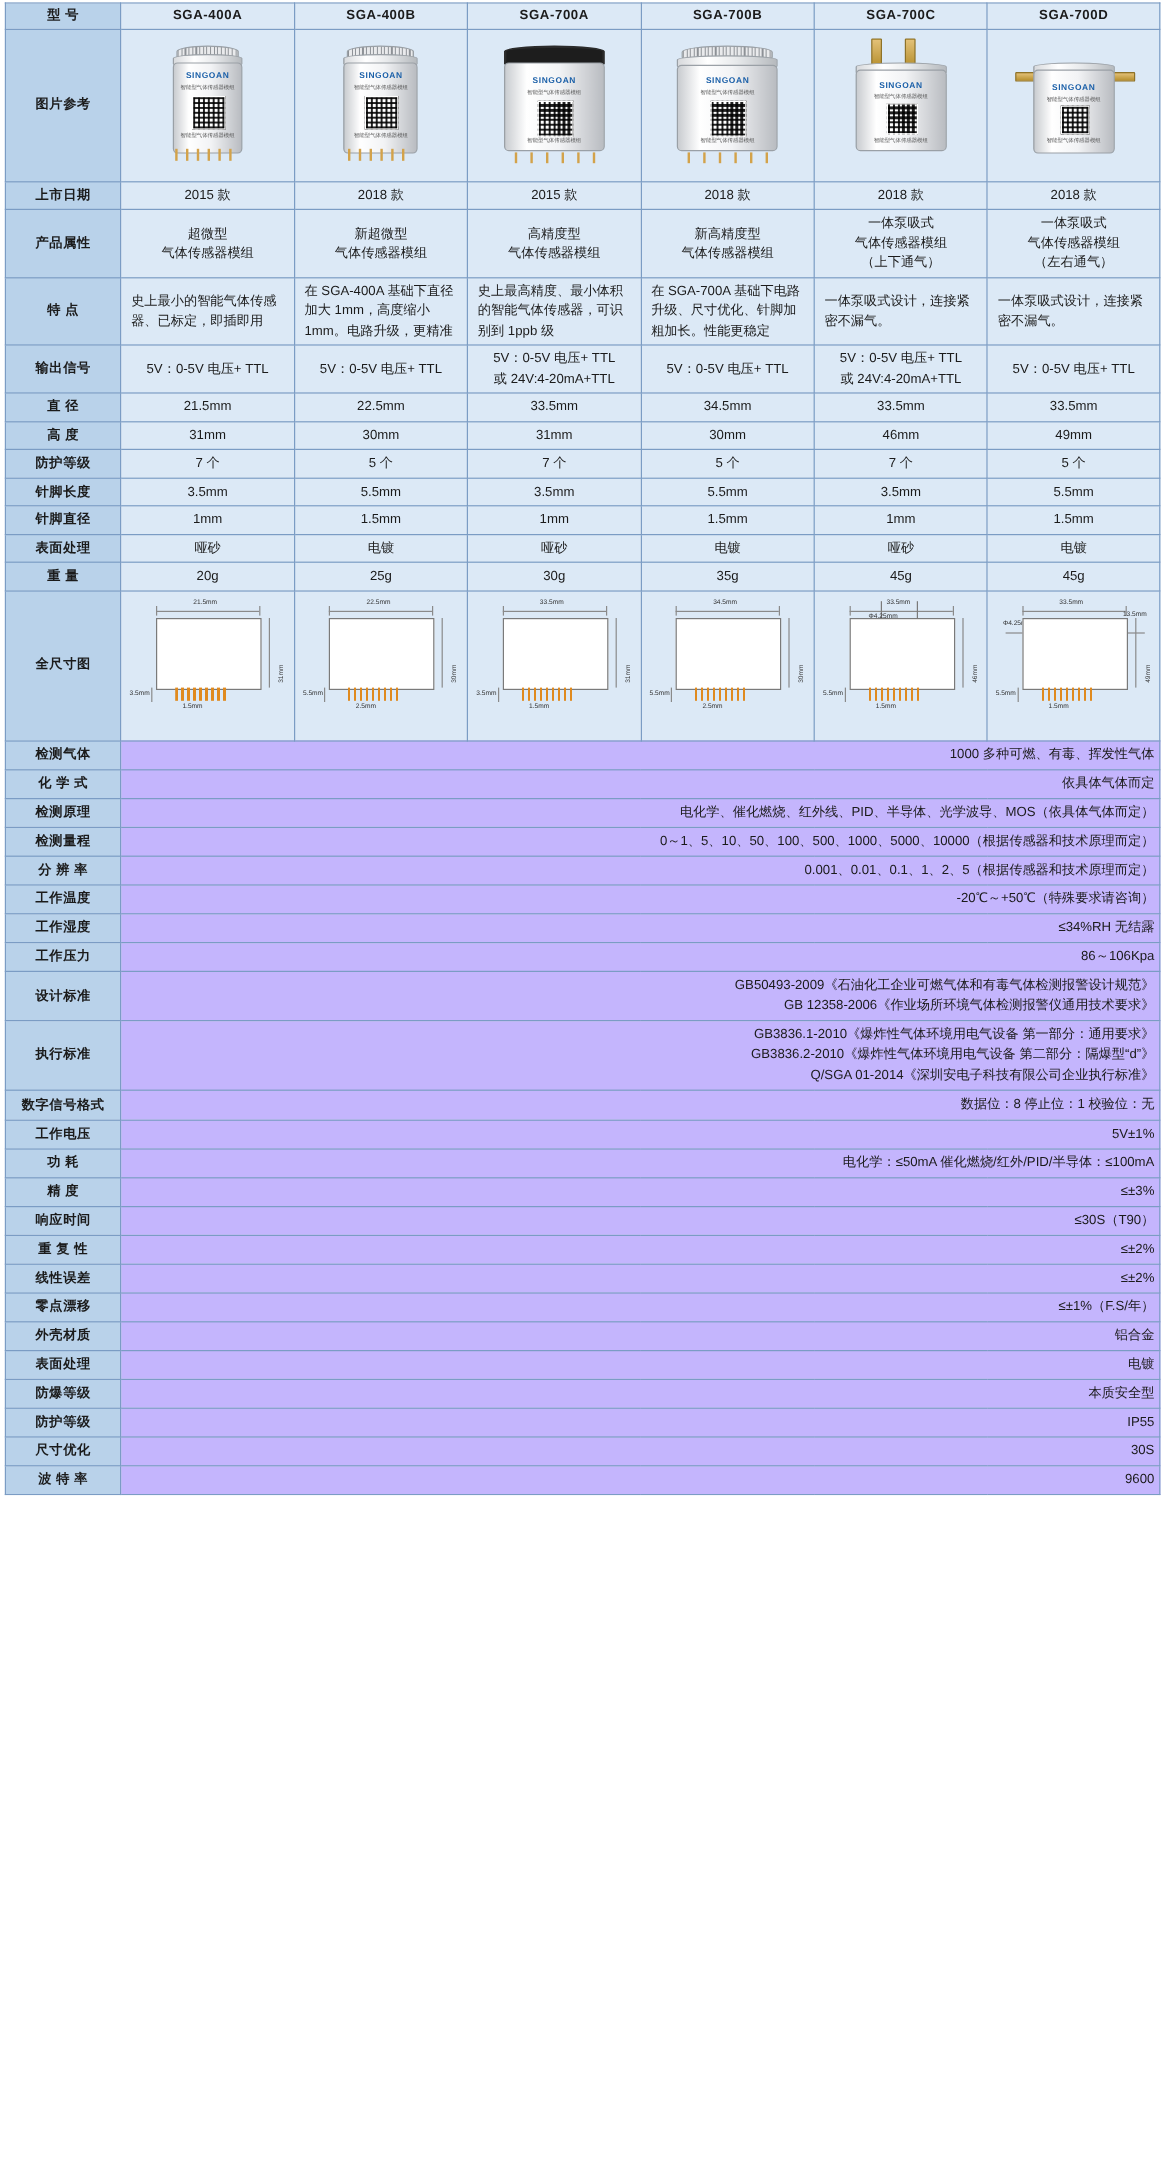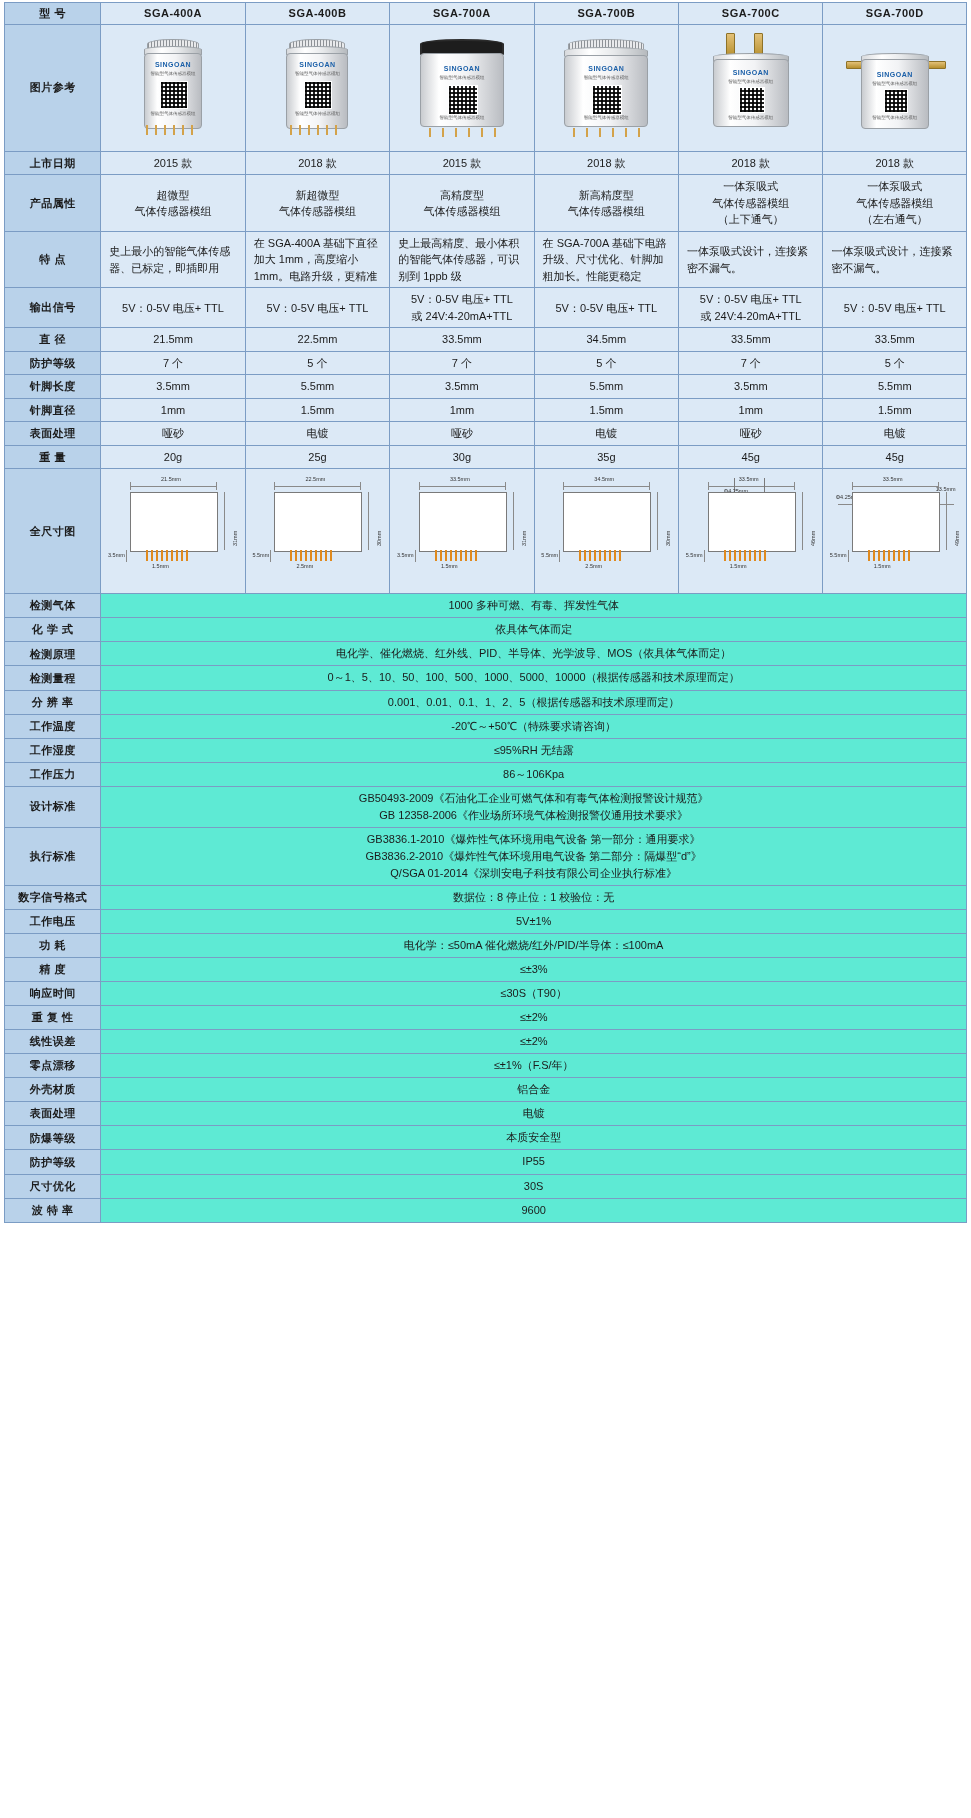--- a/index.html
+++ b/index.html
@@ -41,22 +41,22 @@
   .val {
     background: #dce9f6;
     text-align: center;
     line-height: 1.5;
   }
   .val.left {
     text-align: left;
     padding-left: 8px;
   }
   .white {
-    background: #5eead4;
-    text-align: center;
+    background: #c4b5fd;
+    text-align: right;
     padding-left: 8px;
     line-height: 1.55;
   }
   .hdr {
     background: #dce9f6;
     text-align: center;
     font-weight: bold;
     font-size: 12.5px;
     color: #16324d;
     letter-spacing: 0.5px;
@@ -282,20 +282,29 @@
         <tr>
           <td class="lbl">直   径</td>
           <td class="val multiline small">21.5mm</td>
           <td class="val multiline small">22.5mm</td>
           <td class="val multiline small">33.5mm</td>
           <td class="val multiline small">34.5mm</td>
           <td class="val multiline small">33.5mm</td>
           <td class="val multiline small">33.5mm</td>
         </tr>
         <tr>
+          <td class="lbl">高   度</td>
+          <td class="val multiline small">31mm</td>
+          <td class="val multiline small">30mm</td>
+          <td class="val multiline small">31mm</td>
+          <td class="val multiline small">30mm</td>
+          <td class="val multiline small">46mm</td>
+          <td class="val multiline small">49mm</td>
+        </tr>
+        <tr>
           <td class="lbl">防护等级</td>
           <td class="val multiline small">7 个</td>
           <td class="val multiline small">5 个</td>
           <td class="val multiline small">7 个</td>
           <td class="val multiline small">5 个</td>
           <td class="val multiline small">7 个</td>
           <td class="val multiline small">5 个</td>
         </tr>
         <tr>
           <td class="lbl">针脚长度</td>
@@ -361,21 +370,21 @@
         <tr>
           <td class="lbl">分 辨 率</td>
           <td class="white multiline note" colspan="6">0.001、0.01、0.1、1、2、5（根据传感器和技术原理而定）</td>
         </tr>
         <tr>
           <td class="lbl">工作温度</td>
           <td class="white multiline note" colspan="6">-20℃～+50℃（特殊要求请咨询）</td>
         </tr>
         <tr>
           <td class="lbl">工作湿度</td>
-          <td class="white multiline note" colspan="6">≤95%RH 无结露</td>
+          <td class="white multiline note" colspan="6">≤34%RH 无结露</td>
         </tr>
         <tr>
           <td class="lbl">工作压力</td>
           <td class="white multiline note" colspan="6">86～106Kpa</td>
         </tr>
         <tr>
           <td class="lbl">设计标准</td>
           <td class="white multiline note" colspan="6">GB50493-2009《石油化工企业可燃气体和有毒气体检测报警设计规范》
 GB 12358-2006《作业场所环境气体检测报警仪通用技术要求》</td>
         </tr>

